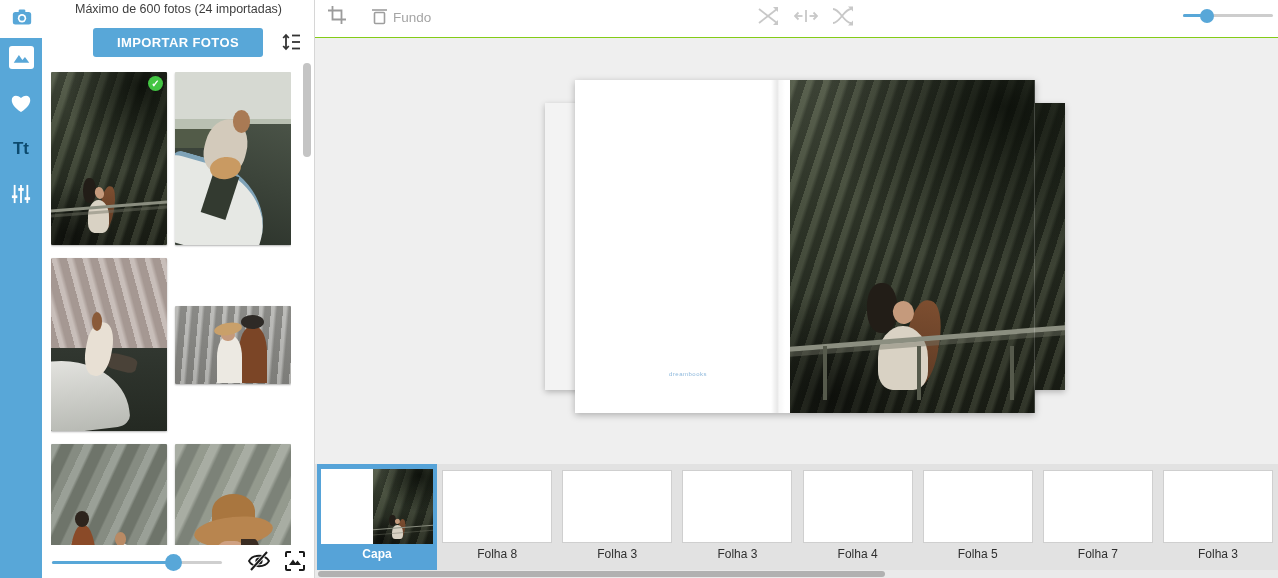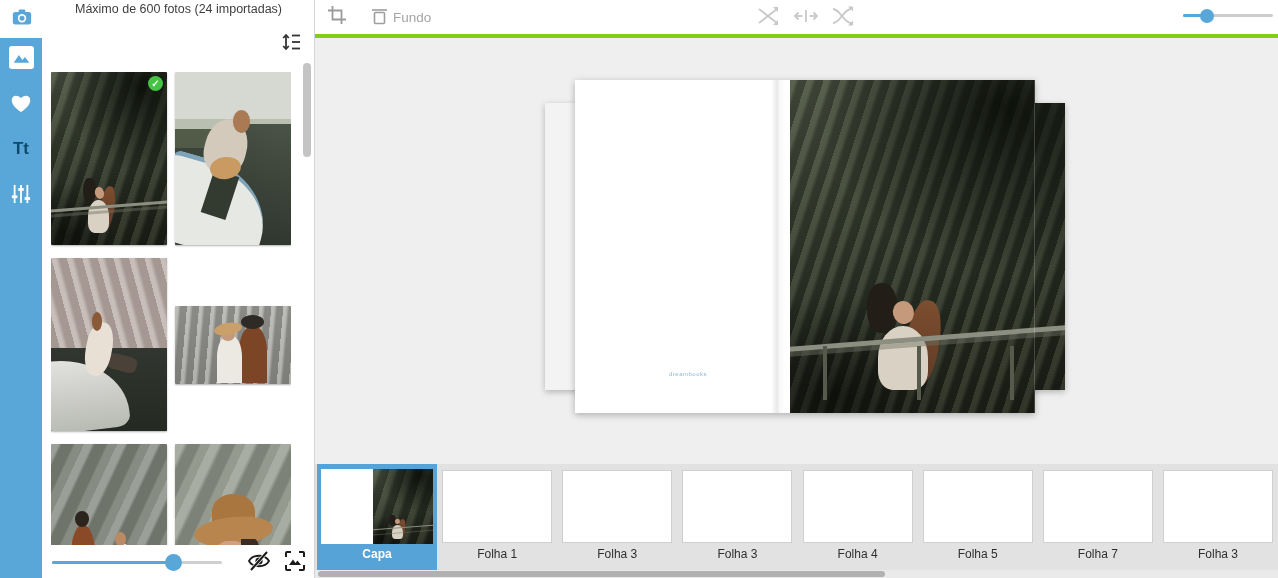--- a/index.html
+++ b/index.html
@@ -41,21 +41,21 @@
   .panel-footer { position:absolute; left:0; top:545px; width:273px; height:33px; background:#fff; }
   .size-slider { position:absolute; left:10px; top:8px; width:170px; height:18px; cursor:pointer; }
   .size-slider .track { position:absolute; left:0; top:8px; width:170px; height:3px; background:#cfcfcf; border-radius:2px; }
   .size-slider .fill  { position:absolute; left:0; top:8px; width:121px; height:3px; background:#58a7d8; border-radius:2px; }
   .size-slider .knob  { position:absolute; left:113px; top:1px; width:17px; height:17px; border-radius:50%; background:#58a7d8; }
   .icon-btn { position:absolute; background:none; border:none; cursor:pointer; }
 
   
   .workspace { position:absolute; left:315px; top:0; width:963px; height:578px; }
   .toolbar { position:absolute; left:0; top:0; width:963px; height:38px; background:#fff;
-             border-bottom:4px solid #84cc16; }
+             border-bottom:1px solid #84cc16; }
   .tb-btn { position:absolute; background:none; border:none; cursor:pointer; }
   .fundo-label { position:absolute; left:78px; top:10px; font-size:13.5px; color:#a5a5a5; }
   .zoom-slider { position:absolute; left:868px; top:6px; width:90px; height:20px; cursor:pointer; }
   .zoom-slider .track { position:absolute; left:0; top:8px; width:90px; height:3px; background:#cdcdcd; border-radius:2px; }
   .zoom-slider .fill  { position:absolute; left:0; top:8px; width:24px; height:3px; background:#58a7d8; border-radius:2px; }
   .zoom-slider .knob  { position:absolute; left:17px; top:3px; width:14px; height:14px; border-radius:50%; background:#58a7d8; }
 
   .canvas { position:absolute; left:0; top:38px; width:963px; height:426px; background:#efefef; overflow:hidden; }
   .bleed-sheet { position:absolute; left:230px; top:65px; width:520px; height:287px; background:#f3f3f3;
                  box-shadow:0 2px 6px rgba(0,0,0,.25); }
@@ -182,20 +182,21 @@
           <line x1="1" y1="14" x2="7" y2="14" stroke-width="3"></line>
           <line x1="8" y1="6" x2="14" y2="6" stroke-width="3"></line>
           <line x1="15" y1="16" x2="21" y2="16" stroke-width="3"></line>
         </g>
       </svg>
     </div>
   </nav>
 
   <section class="photo-panel">
     <div class="panel-header">Máximo de 600 fotos (24 importadas)</div>
+    <button class="import-btn">IMPORTAR FOTOS</button>
     <button class="sort-btn">
       <svg width="20" height="20" viewBox="0 0 20 20">
         <g stroke="#333" stroke-width="1.8">
           <line x1="5" y1="3.5" x2="5" y2="16.5"></line>
           <path d="M2.2 6 L5 3 L7.8 6" fill="none"></path>
             <path d="M2.2 14 L5 17 L7.8 14" fill="none"></path>
           <line x1="11" y1="3.5" x2="19" y2="3.5"></line>
             <line x1="11" y1="10" x2="19" y2="10"></line>
             <line x1="11" y1="16.5" x2="19" y2="16.5"></line>
         </g>
@@ -363,21 +364,21 @@
               <span class="fig-hair"></span>
               <span class="fig-body"></span>
             <span class="fig-head"></span>
               <span class="rail-line"></span>
           </div>
         </div>
         <div class="strip-label">Capa</div>
       </div>
       <div class="strip-item">
         <div class="strip-thumb"></div>
-        <div class="strip-label">Folha 1</div>
+        <div class="strip-label">Folha 8</div>
       </div>
       <div class="strip-item">
         <div class="strip-thumb"></div>
         <div class="strip-label">Folha 3</div>
       </div>
       <div class="strip-item">
         <div class="strip-thumb"></div>
         <div class="strip-label">Folha 3</div>
       </div>
       <div class="strip-item">

